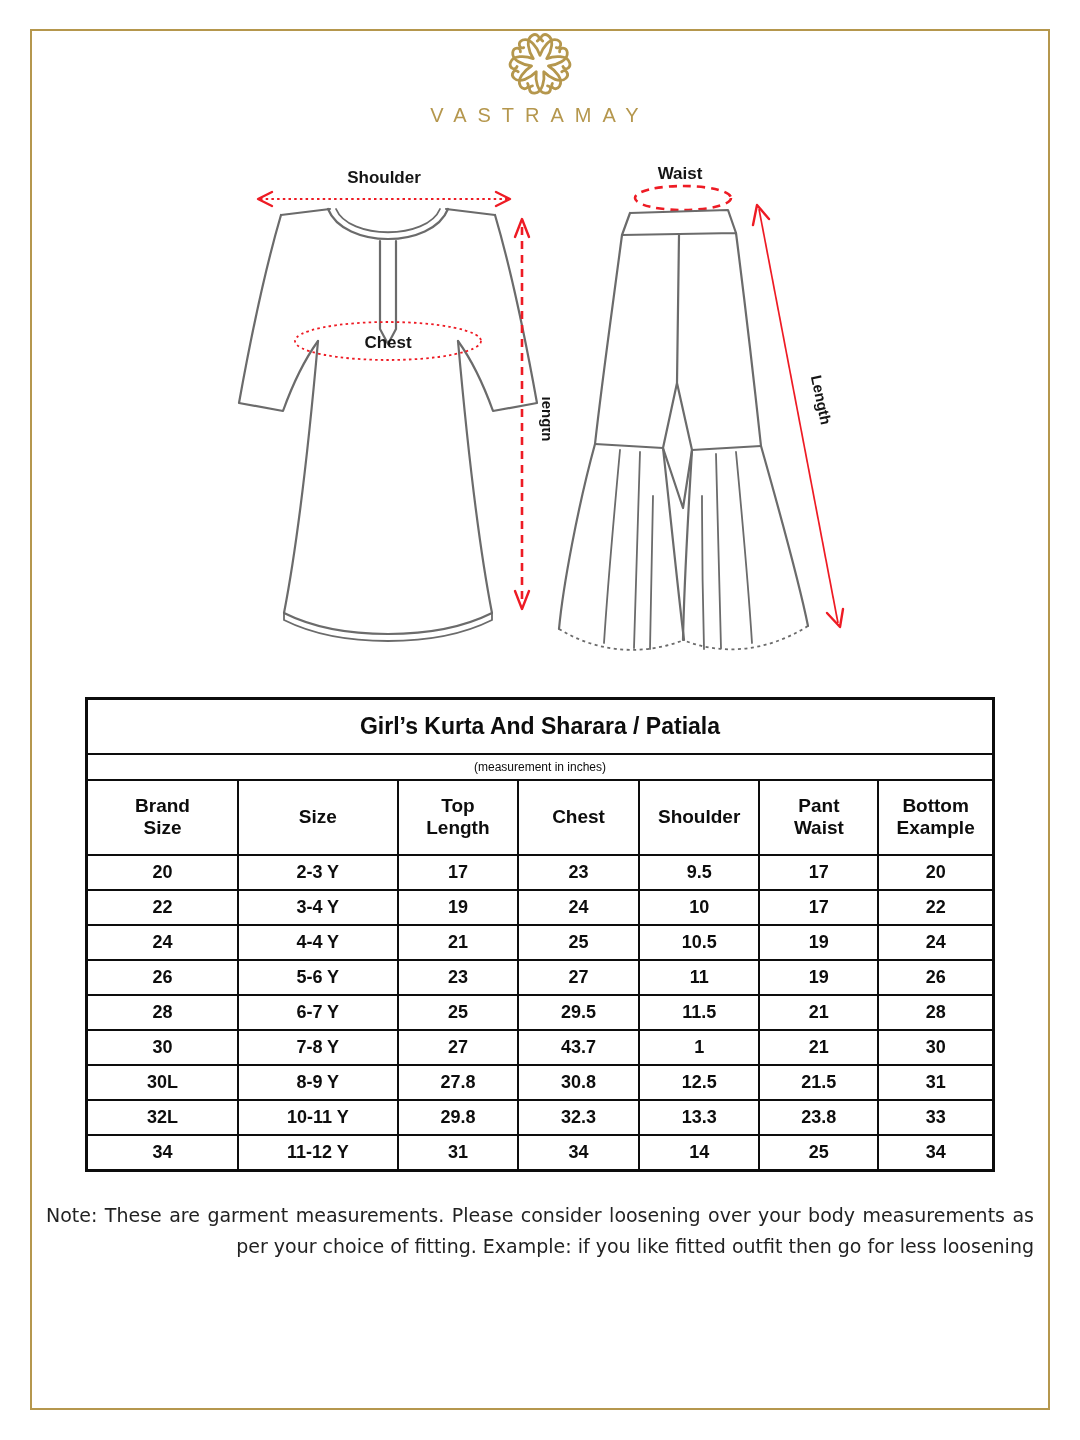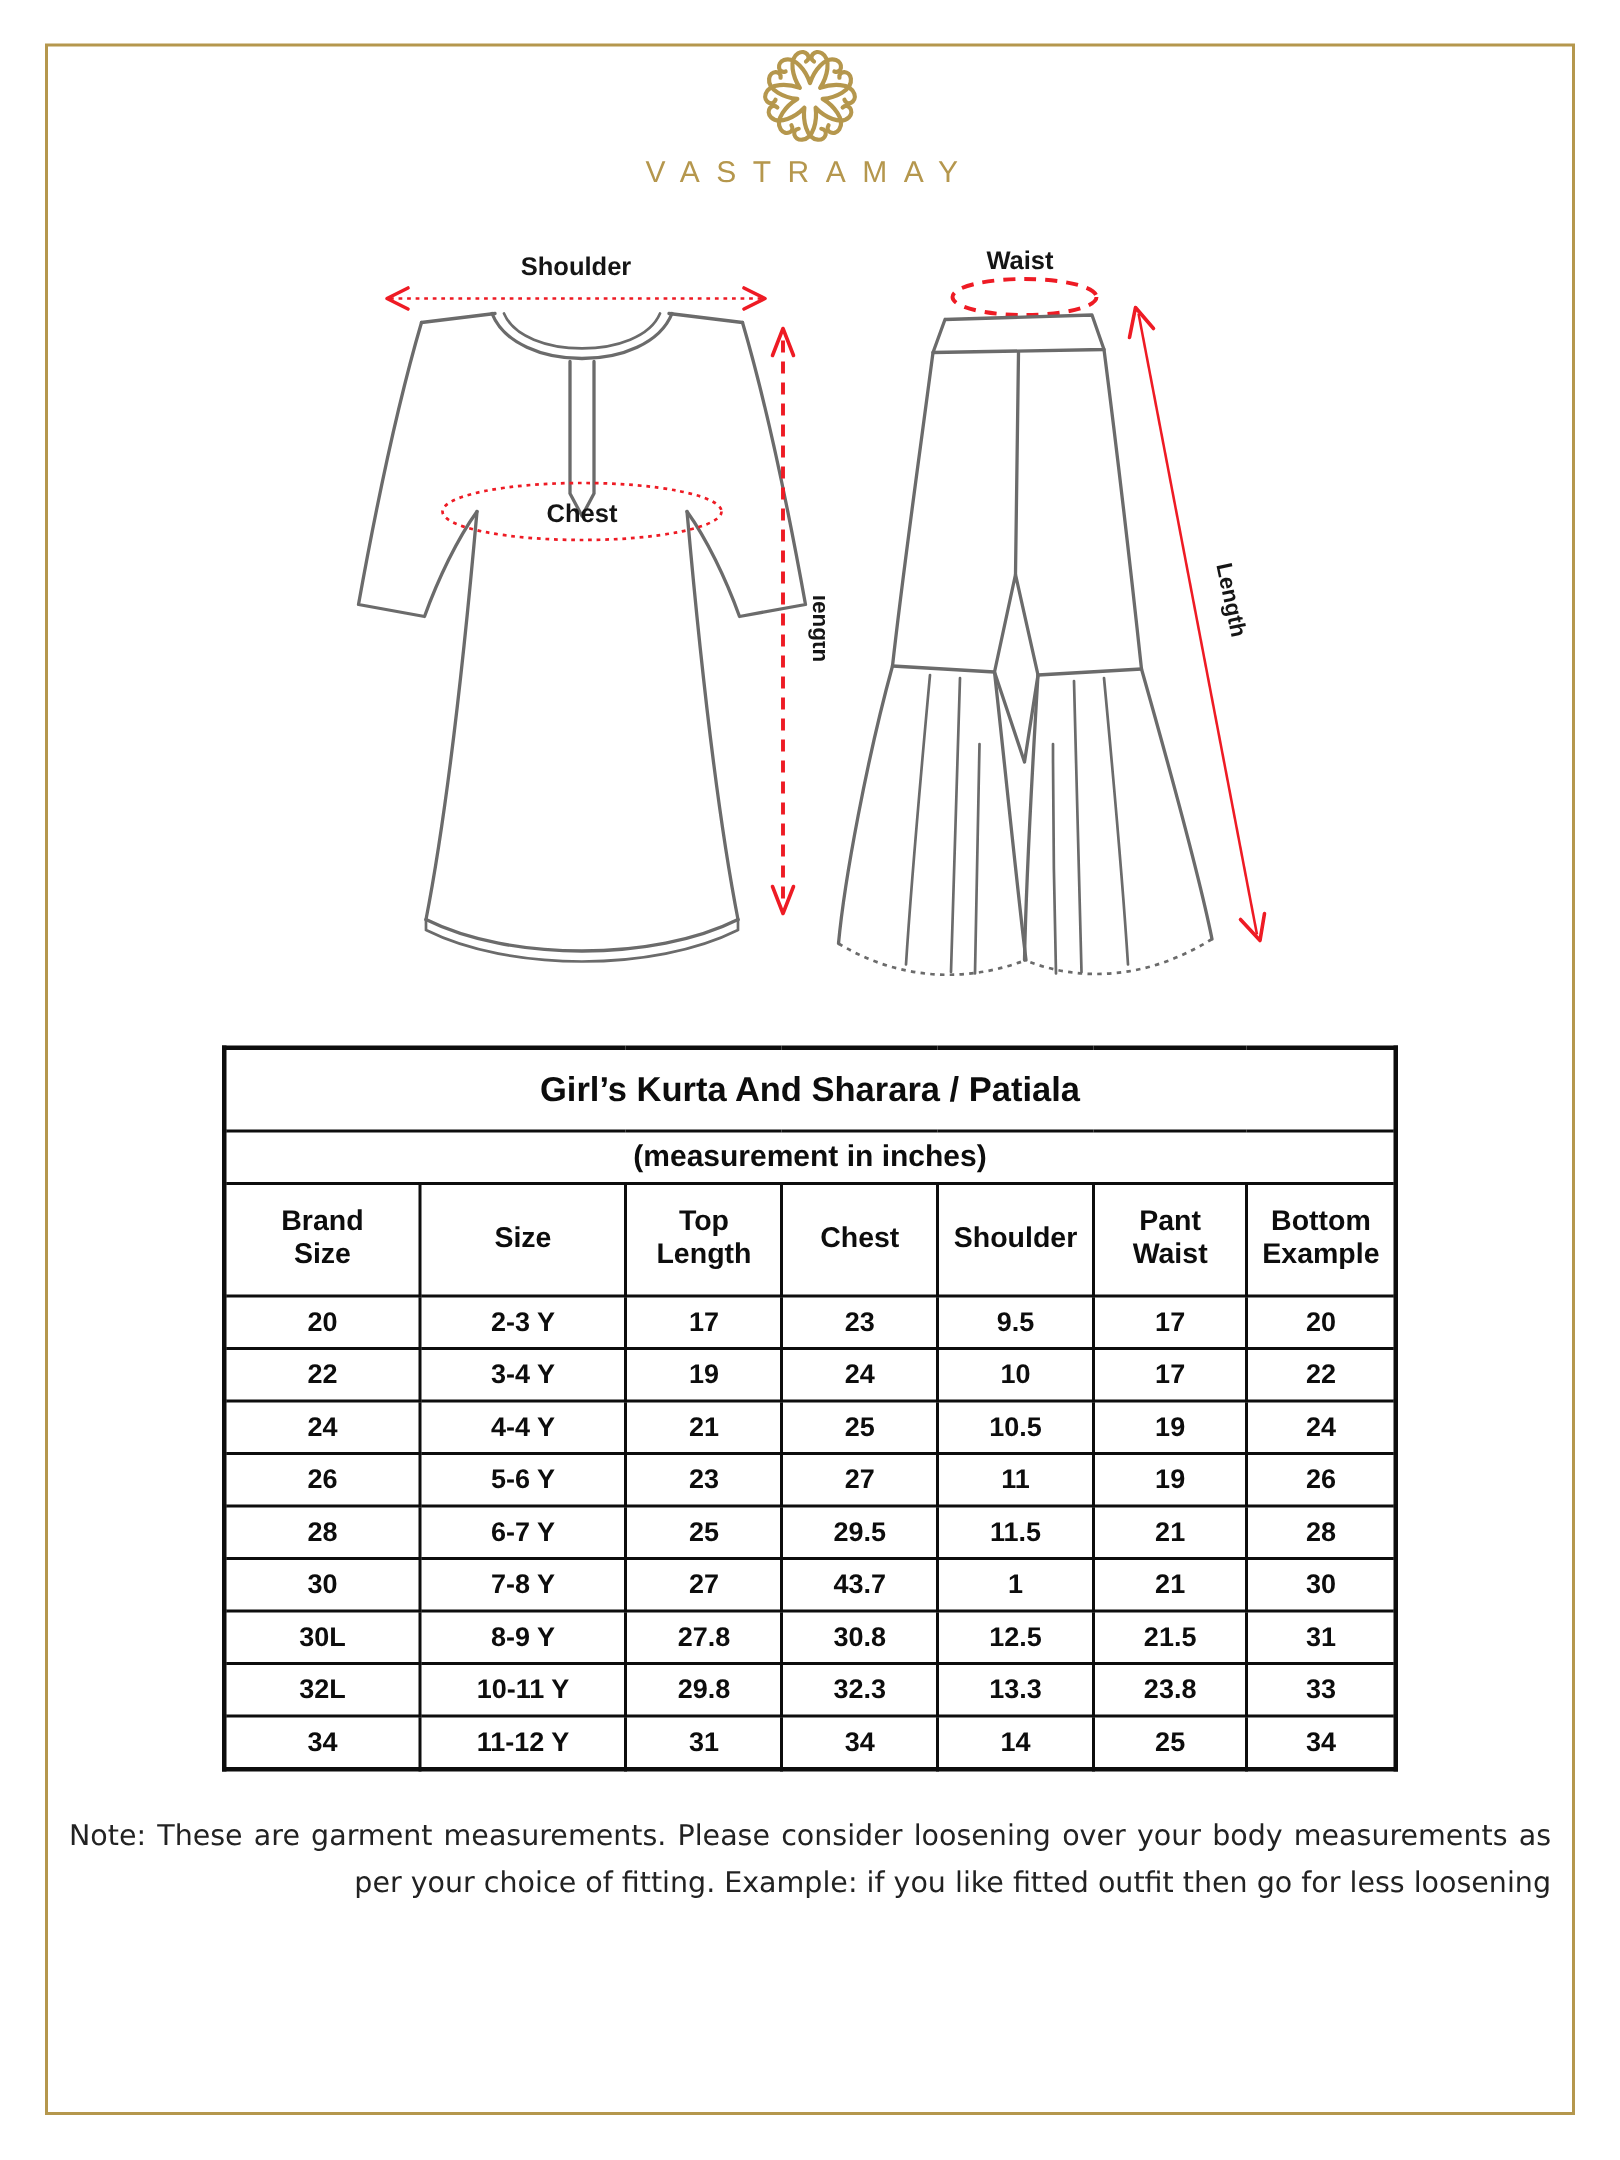--- a/index.html
+++ b/index.html
@@ -41,33 +41,33 @@
   .sketch-thin{stroke:var(--sketch);stroke-width:1.8;fill:none;stroke-linecap:round;}
   .red-dotted{stroke:var(--red);stroke-width:1.8;fill:none;stroke-dasharray:2.5 3.2;}
   .red-dashed{stroke:var(--red);stroke-width:2.6;fill:none;stroke-dasharray:8 6;}
   .red-solid{stroke:var(--red);stroke-width:1.7;fill:none;}
   .red-head{stroke:var(--red);stroke-width:2.4;fill:none;stroke-linecap:round;stroke-linejoin:round;}
   .diagram-label{font-family:"Liberation Sans",sans-serif;font-weight:bold;font-size:17px;fill:#151515;}
   .diagram-label-small{font-family:"Liberation Sans",sans-serif;font-weight:bold;font-size:15px;fill:#151515;}
   .hem-dotted{stroke:var(--sketch);stroke-width:1.8;fill:none;stroke-dasharray:3 3.5;}
   
   .size-table{
-    width:784px;
+    width:910px;
     margin:30px auto 0;
     border-collapse:collapse;
     table-layout:fixed;
     border:3px solid var(--ink);
   }
   .size-table th,.size-table td{
     border:2px solid var(--ink);
     text-align:center;vertical-align:middle;
     color:var(--ink);
   }
   .table-title{font-size:23px;font-weight:bold;padding:13px 0;}
-  .table-subtitle{font-size:20px;font-weight:700;padding:5px 0;}
+  .table-subtitle{font-size:12px;font-weight:400;padding:5px 0;}
   .size-table thead th.col-head{
     font-size:19px;font-weight:bold;line-height:1.18;
     padding:14px 2px;white-space:pre-line;
   }
   .size-table tbody td{
     font-size:18px;font-weight:bold;padding:6px 2px;
   }
   
   .note{
     width:988px;

